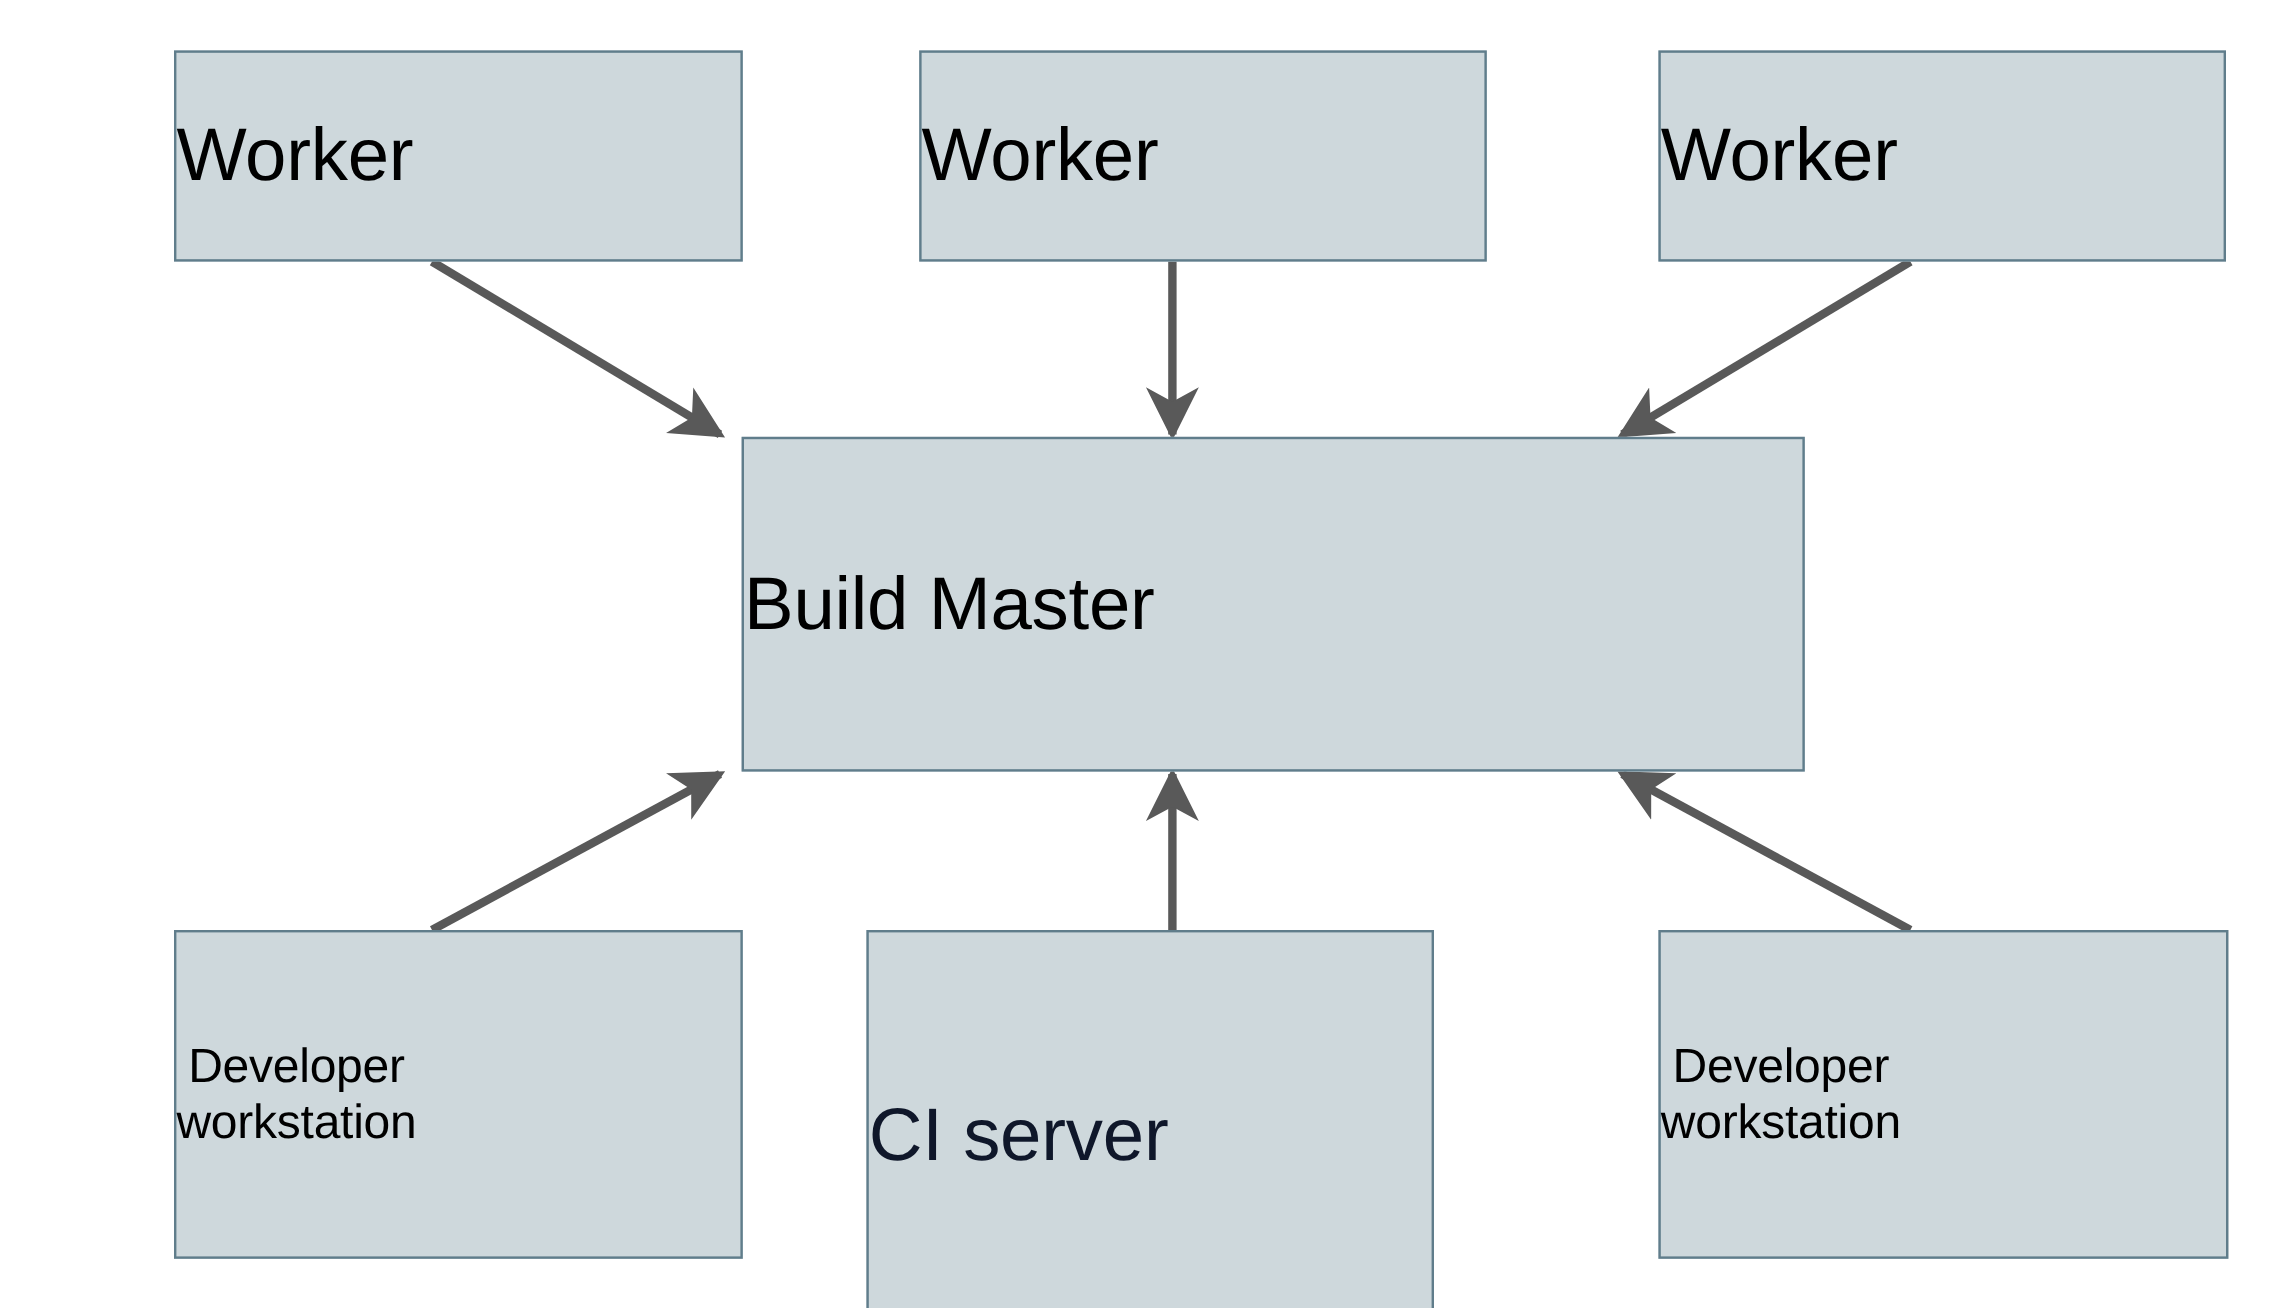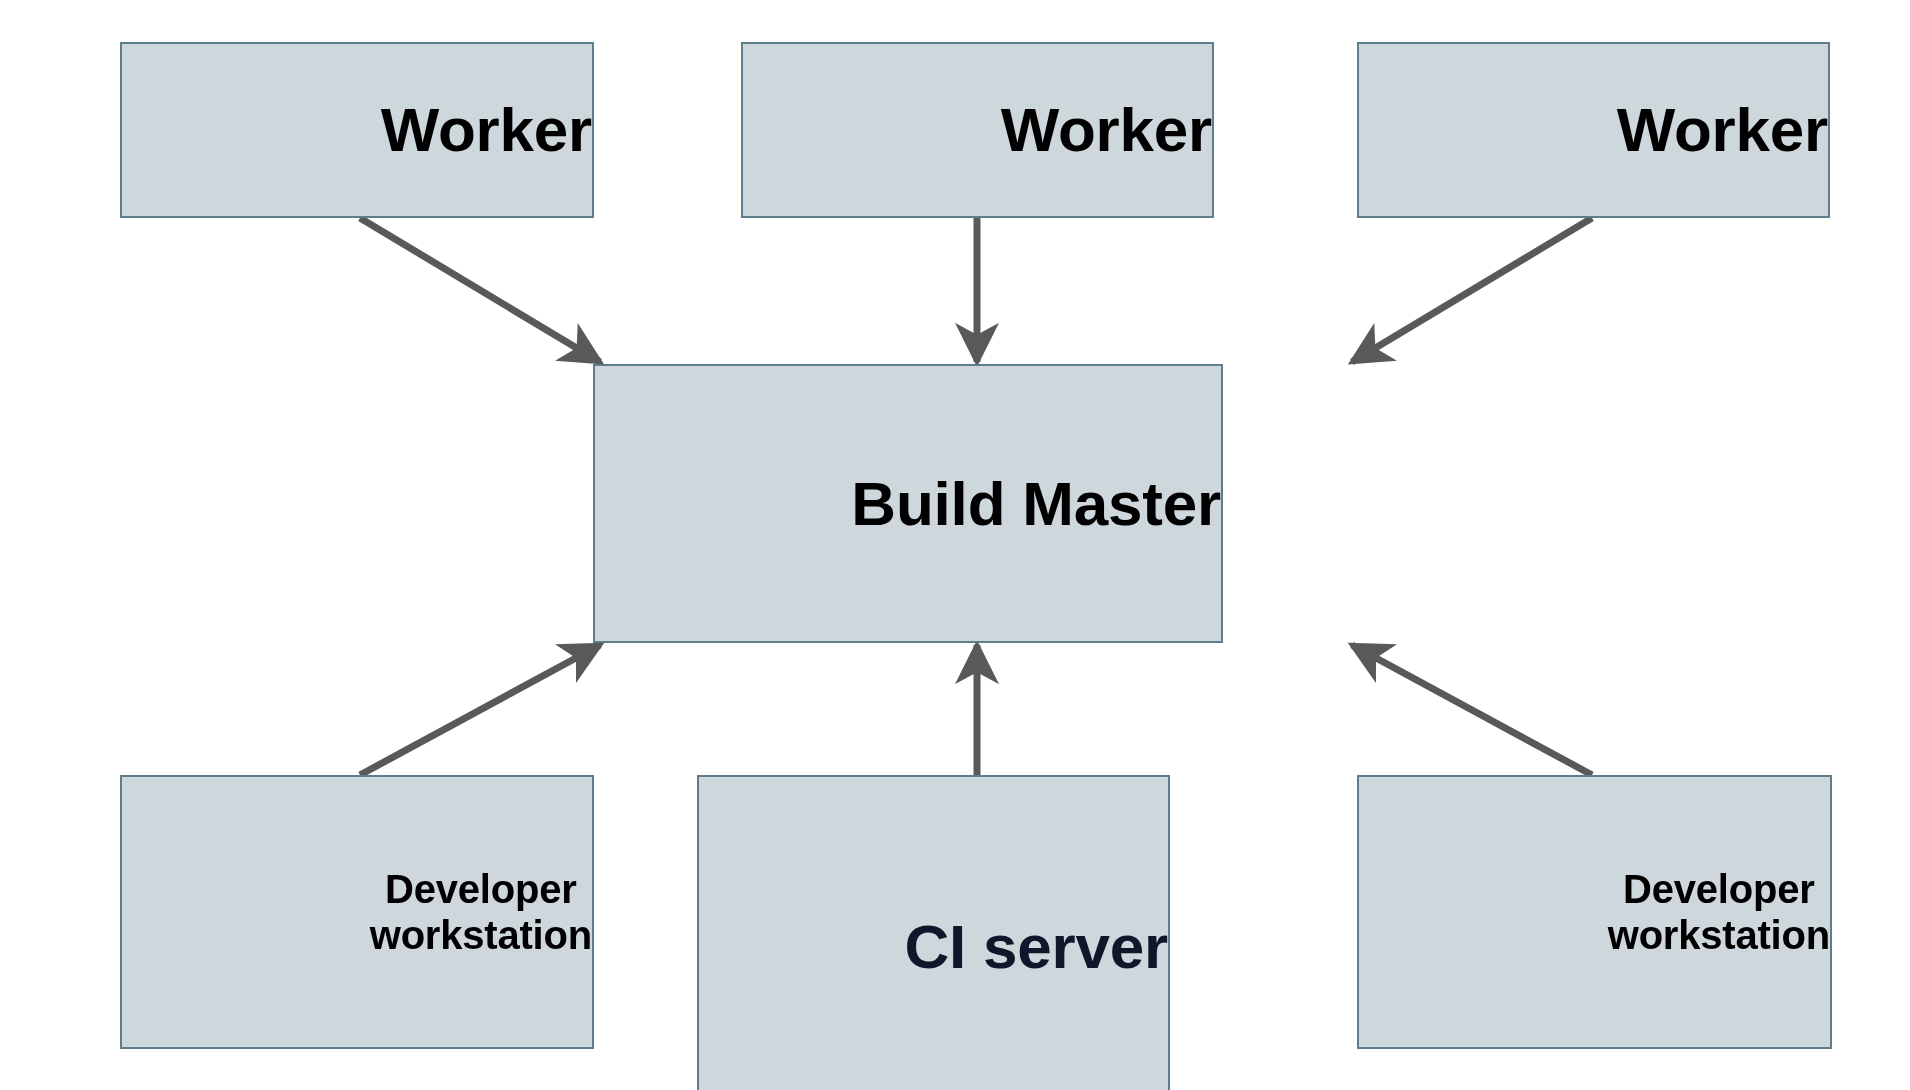--- a/index.html
+++ b/index.html
@@ -26,28 +26,29 @@
     height: 1090px;
     pointer-events: none;
   }
   .node {
     position: absolute;
     box-sizing: border-box;
     background: #ced8dc;
     border: 2px solid #607d8b;
     display: flex;
     align-items: center;
-    justify-content: flex-end;
+    justify-content: flex-start;
     text-align: center;
     color: #000000;
     font-family: "Liberation Sans", sans-serif;
-    font-weight: 700;
+    font-weight: 400;
     line-height: 1.15;
     white-space: pre-line;
     letter-spacing: -0.2px;
+    margin-left: 25px;
   }
   .node-label {
     display: block;
     white-space: pre-line;
   }
   .node-worker  { font-size: 62px; }
   .node-master  { font-size: 62px; }
   .node-dev     { font-size: 40px; }
   .node-ci      { font-size: 62px; }
 </style>
@@ -69,21 +70,21 @@
         <line x1="360" y1="775" x2="600" y2="645" stroke="#595959" stroke-width="7" stroke-linecap="butt" marker-end="url(#arrowhead)"></line>
         <line x1="977" y1="775" x2="977" y2="645" stroke="#595959" stroke-width="7" stroke-linecap="butt" marker-end="url(#arrowhead)"></line>
         <line x1="1592" y1="775" x2="1352" y2="645" stroke="#595959" stroke-width="7" stroke-linecap="butt" marker-end="url(#arrowhead)"></line>
       </g>
   </svg>
 
   <div id="node-layer">
       <div class="node node-worker" style="left: 120px; top: 42px; width: 474px; height: 176px; background: rgb(206, 216, 220); border-color: rgb(96, 125, 139); color: rgb(0, 0, 0);"><span class="node-label">Worker</span></div>
       <div class="node node-worker" style="left: 741px; top: 42px; width: 473px; height: 176px; background: rgb(206, 216, 220); border-color: rgb(96, 125, 139); color: rgb(0, 0, 0);"><span class="node-label">Worker</span></div>
       <div class="node node-worker" style="left: 1357px; top: 42px; width: 473px; height: 176px; background: rgb(206, 216, 220); border-color: rgb(96, 125, 139); color: rgb(0, 0, 0);"><span class="node-label">Worker</span></div>
-      <div class="node node-master" style="left: 593px; top: 364px; width: 630px; height: 279px; background: rgb(206, 216, 220); border-color: rgb(96, 125, 139); color: rgb(0, 0, 0);"><span class="node-label">Build Master</span></div>
+      <div class="node node-master" style="left: 593px; top: 364px; width: 886px; height: 279px; background: rgb(206, 216, 220); border-color: rgb(96, 125, 139); color: rgb(0, 0, 0);"><span class="node-label">Build Master</span></div>
       <div class="node node-dev" style="left: 120px; top: 775px; width: 474px; height: 274px; background: rgb(206, 216, 220); border-color: rgb(96, 125, 139); color: rgb(0, 0, 0);"><span class="node-label">Developer
 workstation</span></div>
       <div class="node node-ci" style="left: 697px; top: 775px; width: 473px; height: 344px; background: rgb(206, 216, 220); border-color: rgb(96, 125, 139); color: #0f172a;"><span class="node-label">CI server</span></div>
       <div class="node node-dev" style="left: 1357px; top: 775px; width: 475px; height: 274px; background: rgb(206, 216, 220); border-color: rgb(96, 125, 139); color: rgb(0, 0, 0);"><span class="node-label">Developer
 workstation</span></div>
     </div>
 
 </div>
 
 </body></html>

